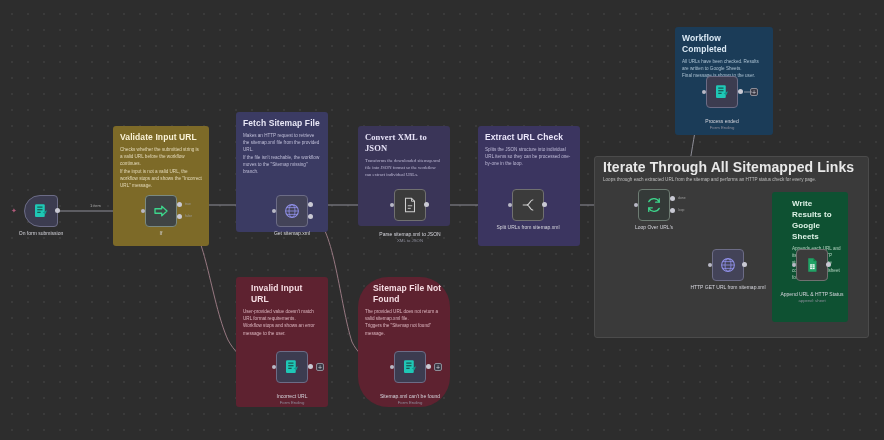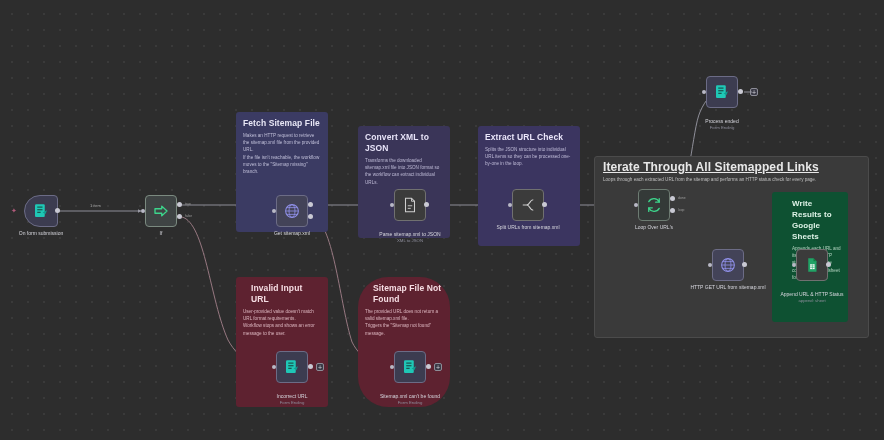--- a/index.html
+++ b/index.html
@@ -48,21 +48,21 @@
   .note.plum .note-title { color:#eae6fa; }
   .note.crimson { background:#5e2230; color:#e7c3cc; }
   .note.crimson .note-title { color:#f6dde3;padding-left:8px; }
   .note.navy    { background:#1b3c58; color:#bed3e2; }
   .note.navy .note-title { color:#dceaf5; }
   .note.navy2   { background:#143a54; color:#c0d5e4; }
   .note.navy2 .note-title { color:#dcebf6; }
   .note.forest  { background:#0e5132; color:#c3e0ce;padding-left:20px; }
   .note.forest .note-title { color:#ddf2e6; }
   .note.slate   { background:#3a3a3a; border:1px solid #4b4b4b; color:#cfcfcf; }
-  .note.slate .note-title { color:#e8e8e8; font-size:12px;text-decoration:underline; }
+  .note.slate .note-title { color:#e8e8e8; font-size:14px; }
   .note.slate .note-body { font-size:4.6px; }
 
   
   #wires { position:absolute; left:0; top:0; width:884px; height:440px; pointer-events:none; }
 
   
   .node {
     position: absolute;
     width: 32px; height: 32px;
     border-radius: 4px;
@@ -155,28 +155,33 @@
       <path d="M674,199 C690,196 692,130 700,112 C706,98 712,94 720,92" marker-end="url(#arw)"></path>
 
       <path d="M674,211 C690,218 692,245 700,256 C706,263 712,265 710,265" marker-end="url(#arw)"></path>
 
       <path d="M742,265 L794,265" marker-end="url(#arw)"></path>
 
       <path d="M826,265 C842,265 846,268 846,280 C846,300 844,310 830,310 L660,310 C648,310 644,306 644,296 L644,228" marker-end="url(#arw)"></path>
     </g>
   </svg>
 
+  <div class="note amber" style="left:113px; top:126px; width:96px; height:120px;">
+    <div class="note-title">Validate Input URL</div>
+    <div class="note-body">Checks whether the submitted string is a valid URL before the workflow continues.
+If the input is not a valid URL, the workflow stops and shows the "Incorrect URL" message.</div>
+  </div>
 
   <div class="note indigo" style="left:236px; top:112px; width:92px; height:120px;">
     <div class="note-title">Fetch Sitemap File</div>
     <div class="note-body">Makes an HTTP request to retrieve the sitemap.xml file from the provided URL.
 If the file isn't reachable, the workflow moves to the "Sitemap missing" branch.</div>
   </div>
 
-  <div class="note violet" style="left:358px; top:126px; width:92px; height:112px;">
+  <div class="note violet" style="left:358px; top:126px; width:92px; height:100px;font-family:Liberation Serif, serif;">
     <div class="note-title">Convert XML to JSON</div>
     <div class="note-body">Transforms the downloaded sitemap.xml file into JSON format so the workflow can extract individual URLs.</div>
   </div>
 
   <div class="note plum" style="left:478px; top:126px; width:102px; height:120px;">
     <div class="note-title">Extract URL Check</div>
     <div class="note-body">Splits the JSON structure into individual URL items so they can be processed one-by-one in the loop.</div>
   </div>
 
   <div class="note crimson" style="left:236px; top:277px; width:92px; height:130px;">
@@ -184,20 +189,25 @@
     <div class="note-body">User-provided value doesn't match URL format requirements.
 Workflow stops and shows an error message to the user.</div>
   </div>
 
   <div class="note crimson" style="left:358px; top:277px; width:92px; height:130px;border-radius:30px;">
     <div class="note-title">Sitemap File Not Found</div>
     <div class="note-body">The provided URL does not return a valid sitemap.xml file.
 Triggers the "Sitemap not found" message.</div>
   </div>
 
+  <div class="note navy" style="left:675px; top:27px; width:98px; height:108px;">
+    <div class="note-title">Workflow Completed</div>
+    <div class="note-body">All URLs have been checked. Results are written to Google Sheets.
+Final message is shown to the user.</div>
+  </div>
 
   <div class="note slate" style="left:594px; top:156px; width:275px; height:182px; padding:5px 8px;">
     <div class="note-title">Iterate Through All Sitemapped Links</div>
     <div class="note-body">Loops through each extracted URL from the sitemap and performs an HTTP status check for every page.</div>
   </div>
 
 
   <div class="note forest" style="left:772px; top:192px; width:76px; height:130px;">
     <div class="note-title" style="font-size:8px; line-height:11px;">Write Results to Google Sheets</div>
     <div class="note-body">Appends each URL and its respective HTTP status code into the connected spreadsheet for final reporting.</div>

